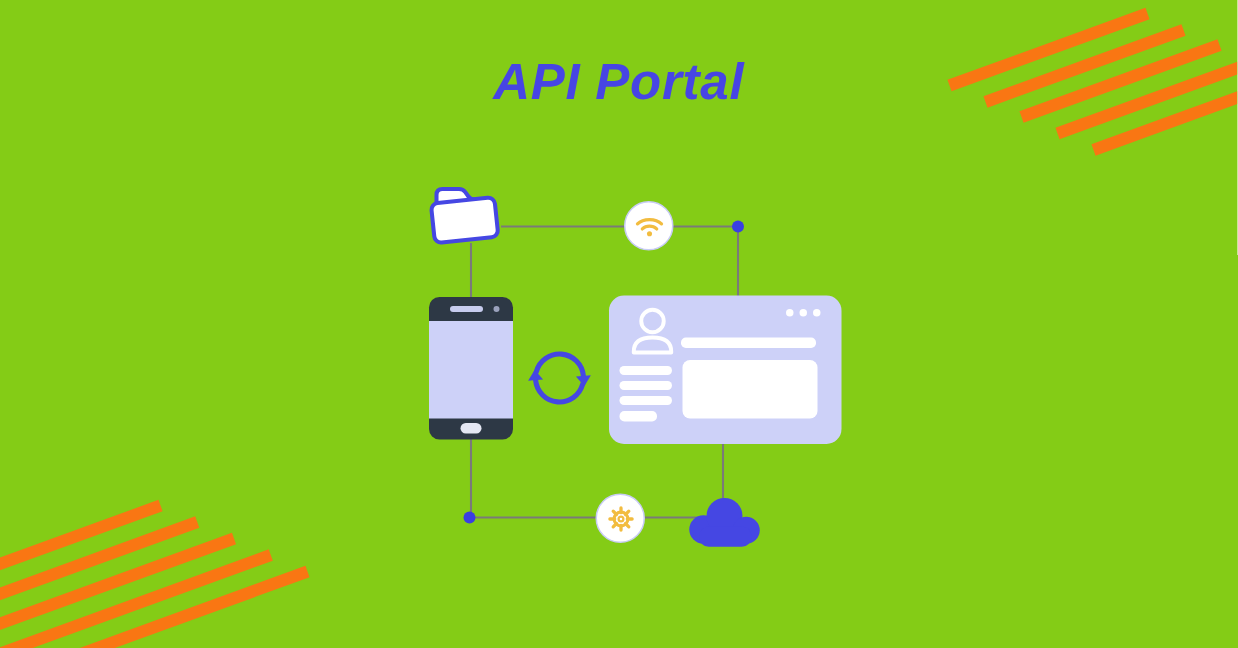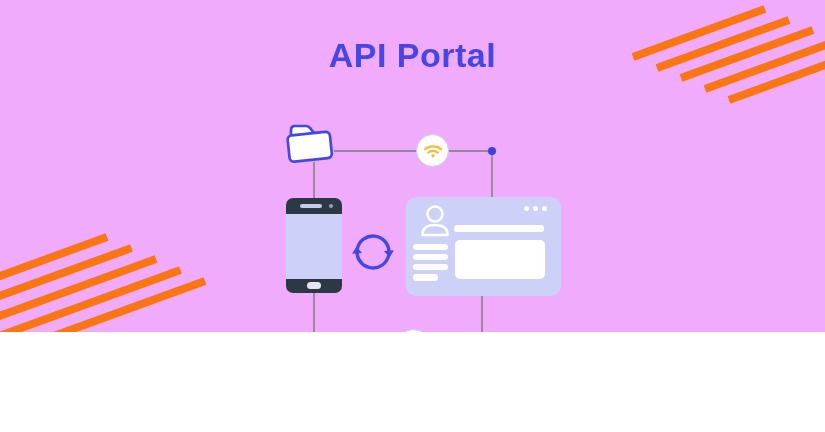--- a/index.html
+++ b/index.html
@@ -1,17 +1,17 @@
 <!DOCTYPE html>
 <html><head>
 <meta charset="utf-8">
 <style>
   html,body{margin:0;padding:0;background:#fff;}
-  .canvas{position:relative;width:825px;height:332px;background:#f0abfc;overflow:hidden;
-          font-family:"Liberation Sans",sans-serif;}
+  .canvas{position:relative;width:825px;height:432px;background:#84cc16;overflow:hidden;
+          font-family:"Liberation Sans",sans-serif;font-style:italic;}
   .page-title{position:absolute;top:36px;left:0;width:100%;text-align:center;
               font-size:34px;font-weight:700;color:#4745E4;letter-spacing:.5px;margin:0;}
   .abs{position:absolute;}
   .stripes-tr{position:absolute;top:0;right:0;}
   .stripes-bl{position:absolute;bottom:0;left:0;}
   .badge{position:absolute;width:33px;height:33px;border-radius:50%;background:#fff;
          border:1.5px solid #C8CCF5;box-sizing:border-box;display:flex;
          align-items:center;justify-content:center;}
   
   .phone{position:absolute;left:286px;top:198px;width:56px;height:95px;background:#2D3845;

